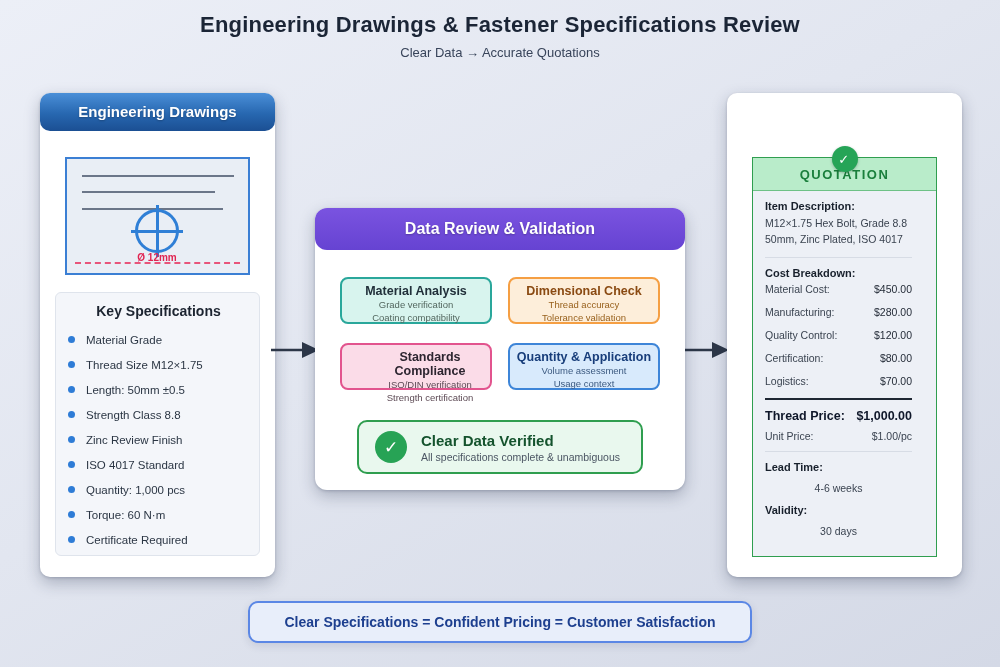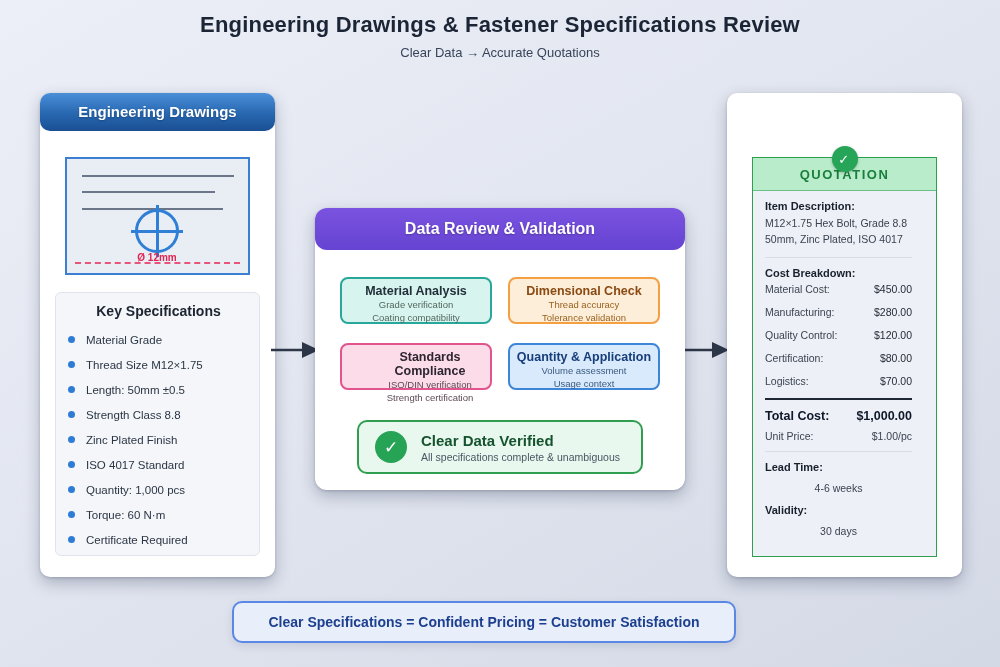--- a/index.html
+++ b/index.html
@@ -133,21 +133,21 @@
   .q-unit { display: flex; justify-content: space-between; margin-bottom: 2px; }
   .q-center { text-align: center; margin: 9px 0 10px 0; color: #3a4350; }
 
   
   .flow-arrow { position: absolute; top: 338px; }
   .flow-arrow.a1 { left: 271px; }
   .flow-arrow.a2 { left: 681px; }
 
   
   .bottom-banner {
-    position: absolute; left: 232px; top: 601px; width: 504px; height: 42px;
+    position: absolute; left: 248px; top: 601px; width: 504px; height: 42px;
     background: #e8eefa; border: 2px solid #5b87e5; border-radius: 10px;
     display: flex; align-items: center; justify-content: center;
     font-size: 14px; font-weight: bold; color: #1d3f8f;
     box-shadow: 0 3px 8px rgba(30,40,70,0.12);
   }
 </style>
 </head>
 <body>
 
 <div class="canvas">
@@ -183,21 +183,21 @@
         <li class="spec-item">
             <span class="bullet"></span>
             <span>Length: 50mm ±0.5</span>
           </li>
         <li class="spec-item">
             <span class="bullet"></span>
             <span>Strength Class 8.8</span>
           </li>
         <li class="spec-item">
             <span class="bullet"></span>
-            <span>Zinc Plated Finish</span>
+            <span>Zinc Review Finish</span>
           </li>
         <li class="spec-item">
             <span class="bullet"></span>
             <span>ISO 4017 Standard</span>
           </li>
         <li class="spec-item">
             <span class="bullet"></span>
             <span>Quantity: 1,000 pcs</span>
           </li>
         <li class="spec-item">
@@ -284,21 +284,21 @@
         <div class="q-row">
           <span>Certification:</span>
           <span class="q-val">$80.00</span>
         </div>
         <div class="q-row">
           <span>Logistics:</span>
           <span class="q-val">$70.00</span>
         </div>
         <hr class="q-divider-dark">
         <div class="q-total">
-          <span>Total Cost:</span>
+          <span>Thread Price:</span>
           <span>$1,000.00</span>
         </div>
         <div class="q-unit">
           <span>Unit Price:</span>
           <span class="q-val">$1.00/pc</span>
         </div>
         <hr class="q-divider">
         <div class="q-label">Lead Time:</div>
         <div class="q-center">4-6 weeks</div>
         <div class="q-label">Validity:</div>

